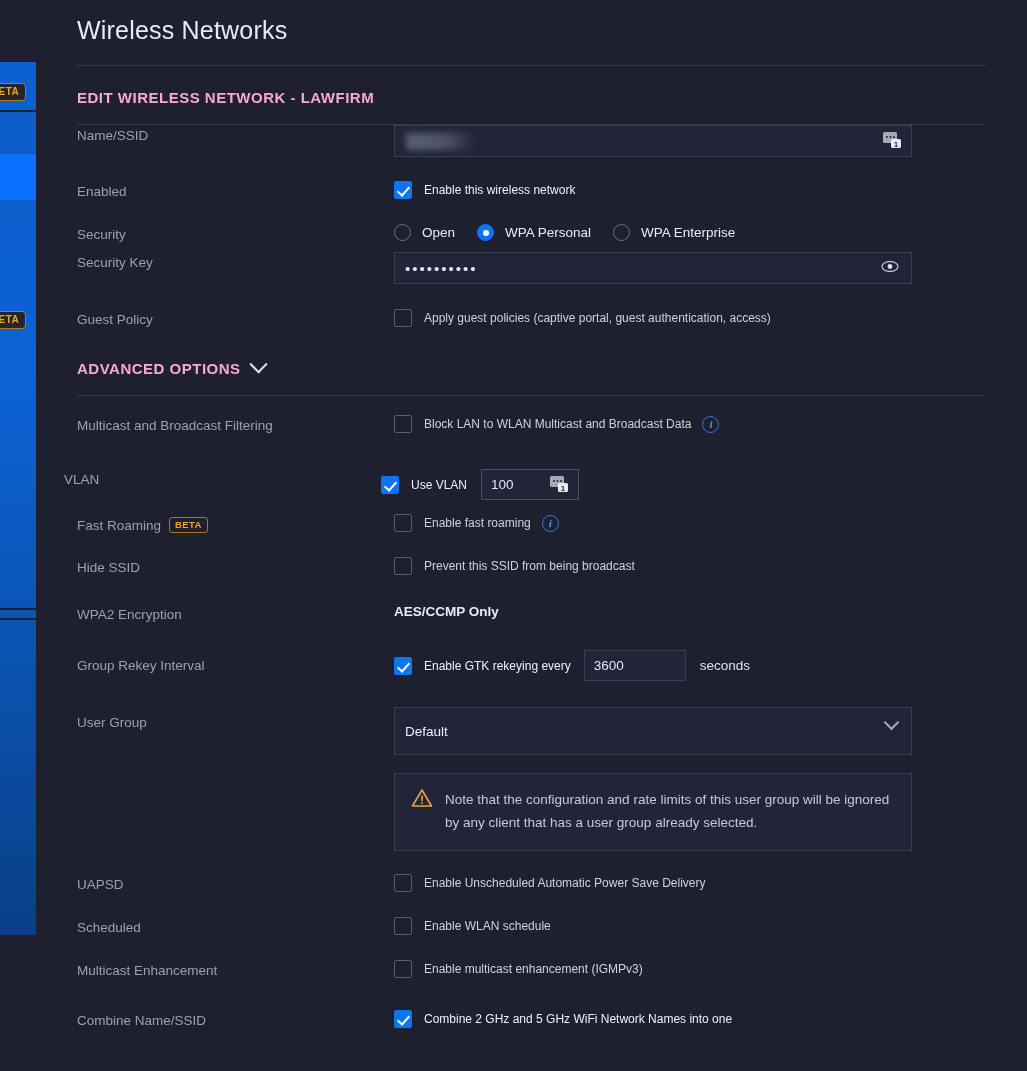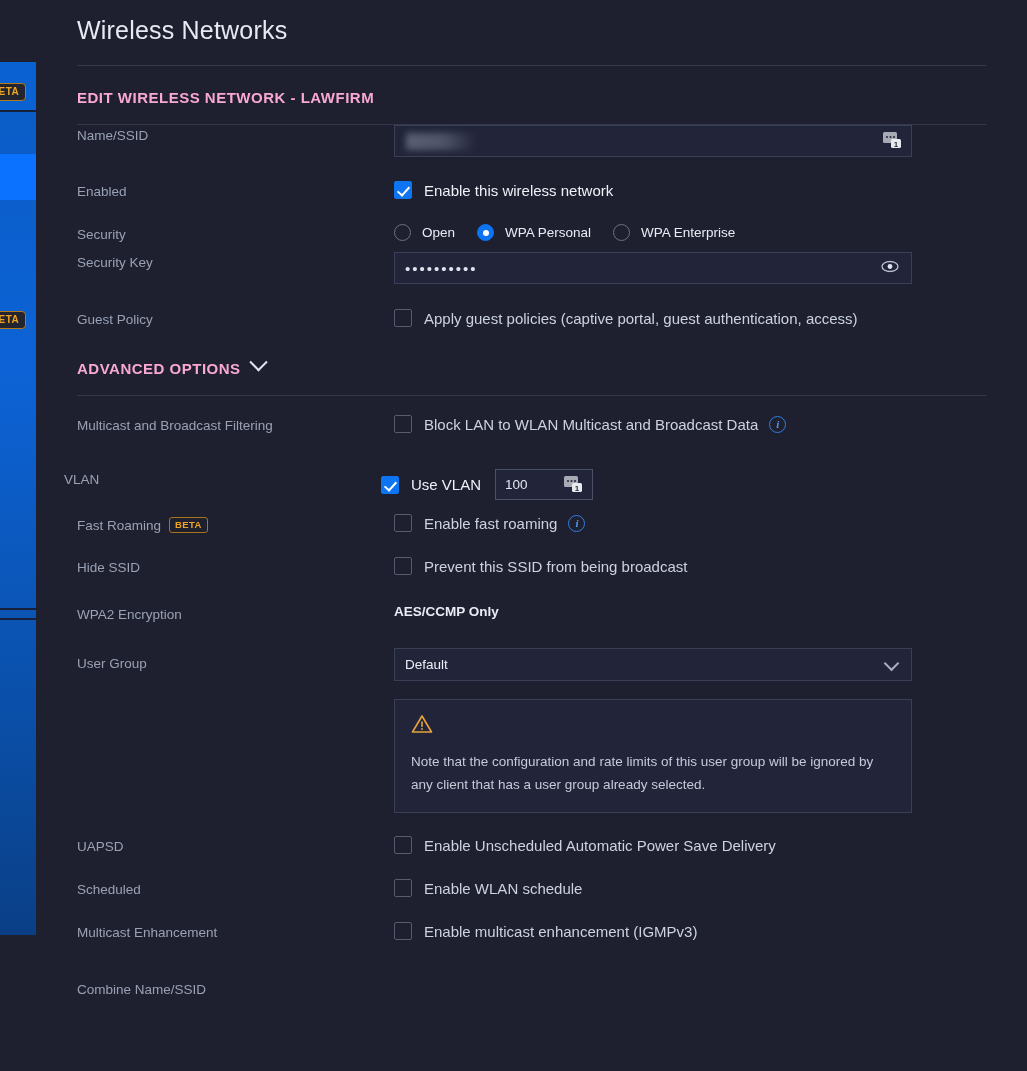--- a/index.html
+++ b/index.html
@@ -47,21 +47,21 @@
   .page-title {
     font-size: 25px; font-weight: 400; color: #e8eaf2;
     padding: 16px 0 0 41px; letter-spacing: .2px;
   }
   .rule { height: 1px; background: #33384a; margin: 20px 41px 0 41px; }
 
   .section-title {
     font-size: 15px; font-weight: bold; color: #f9a8d4;
     letter-spacing: .5px; padding: 23px 0 0 41px;
   }
-  .section-title.adv { display: flex; gap: 11px; padding-top: 33px;}
+  .section-title.adv { display: flex; align-items: center; gap: 11px; padding-top: 33px;}
   .chev {
     display:inline-block; width: 13px; height: 13px;
     border-right: 2px solid #dfe3ee; border-bottom: 2px solid #dfe3ee;
     transform: rotate(45deg) translate(-3px,-3px);
   }
   .rule2 { height: 1px; background: #33384a; margin: 18px 41px 0 41px; }
 
   
   .row { position: relative; display: flex; align-items: flex-start; padding-left: 41px; }
   .row-label {
@@ -107,21 +107,21 @@
     color: #e3e6f0; font-size: 13.5px;
   }
   .num-plain {
     width: 102px; height: 31px;
     background: #22253a; border: 1px solid #3a3f55;
     display: flex; align-items: center; padding: 0 9px;
     color: #e3e6f0; font-size: 13.5px;
   }
 
   .select {
-    position: relative; width: 518px; height: 33px;
+    position: relative; width: 518px; height: 48px;
     background: #22253a; border: 1px solid #3a3f55;
     display: flex; align-items: center; padding: 0 10px;
     color: #eceff7; font-size: 13.5px;
   }
   .sel-chev {
     position:absolute; right: 14px; top: 9px;
     width: 11px; height: 11px;
     border-right: 2px solid #a7adbf; border-bottom: 2px solid #a7adbf;
     transform: rotate(45deg);
   }
@@ -132,21 +132,21 @@
     border: 1px solid #555b70; background: transparent;
     border-radius: 2px; position: relative;
   }
   .cb.on { background: #0d74f2; border-color: #0d74f2; }
   .cb.on::after {
     content: ""; position: absolute; left: 5px; top: 2px;
     width: 5px; height: 10px;
     border-right: 2px solid #fff; border-bottom: 2px solid #fff;
     transform: rotate(42deg);
   }
-  .cb-label { font-size: 15px; color: #ccd2e0; margin-left: 12px; }
+  .cb-label { font-size: 12px; color: #ccd2e0; margin-left: 12px; }
   .cb-label.bright { color: #eef1f7; }
 
   .radio {
     width: 17px; height: 17px; flex: 0 0 17px; border-radius: 50%;
     border: 1px solid #6a7186; position: relative;
   }
   .radio.on { border-color: #0d74f2; background: #0d74f2; }
   .radio.on::after {
     content:""; position:absolute; left:5px; top:5px;
     width:6px; height:6px; border-radius:50%; background:#fff;
@@ -161,21 +161,21 @@
     font-size: 11px; font-style: italic; font-weight: bold;
     display: inline-flex; align-items: center; justify-content: center;
     margin-left: 11px; font-family: "Liberation Serif", serif;
   }
 
   .static-val { font-size: 13.5px; color: #e9ecf4; font-weight: bold; }
   .unit { font-size: 13.5px; color: #dfe3ee; margin-left: 14px; }
 
   .note-box {
     width: 518px; border: 1px solid #3a3f55; background: #22253a;
-    padding: 14px 16px 16px; display: flex; gap: 12px; flex-direction: column;
+    padding: 14px 16px 16px; display: flex; gap: 12px;
   }
   .note-text { font-size: 13.5px; color: #c4cad8; line-height: 1.72; }
 </style>
 </head>
 <body>
 
 <div id="app">
 
   <div class="sidebar">
     <div class="sb-panel" style="top:62px;height:873px;"></div>
@@ -323,20 +323,31 @@
       </div>
     </div>
 
     <div class="row" style="margin-top:29px;">
       <div class="row-label">WPA2 Encryption</div>
       <div class="row-field">
         <span class="static-val">AES/CCMP Only</span>
       </div>
     </div>
 
+    <div class="row" style="margin-top:28px;">
+      <div class="row-label" style="padding-top:8px;">Group Rekey Interval</div>
+      <div class="row-field">
+        <span class="cb on"></span>
+        <span class="cb-label bright">Enable GTK rekeying every</span>
+        <span class="num-plain" style="margin-left:13px;">
+          <span>3600</span>
+        </span>
+        <span class="unit">seconds</span>
+      </div>
+    </div>
 
     <div class="row" style="margin-top:26px;">
       <div class="row-label" style="padding-top:8px;">User Group</div>
       <div class="row-field" style="flex-direction:column;align-items:flex-start;">
         <div class="select">
           <span>Default</span>
           <span class="sel-chev"></span>
         </div>
         <div class="note-box" style="margin-top:18px;">
           <span>
@@ -368,18 +379,22 @@
     </div>
 
     <div class="row" style="margin-top:25px;">
       <div class="row-label">Multicast Enhancement</div>
       <div class="row-field">
         <span class="cb"></span>
         <span class="cb-label">Enable multicast enhancement (IGMPv3)</span>
       </div>
     </div>
 
-    <div class="row" style="margin-top:32px;align-items:flex-end;">
+    <div class="row" style="margin-top:25px;align-items:flex-end;">
       <div class="row-label" style="padding-top:10px;">Combine Name/SSID</div>
+      <div class="row-field">
+        <span class="cb on"></span>
+        <span class="cb-label bright">Combine 2 GHz and 5 GHz WiFi Network Names into one</span>
+      </div>
     </div>
 
   </div>
 </div>
 
 </body></html>

